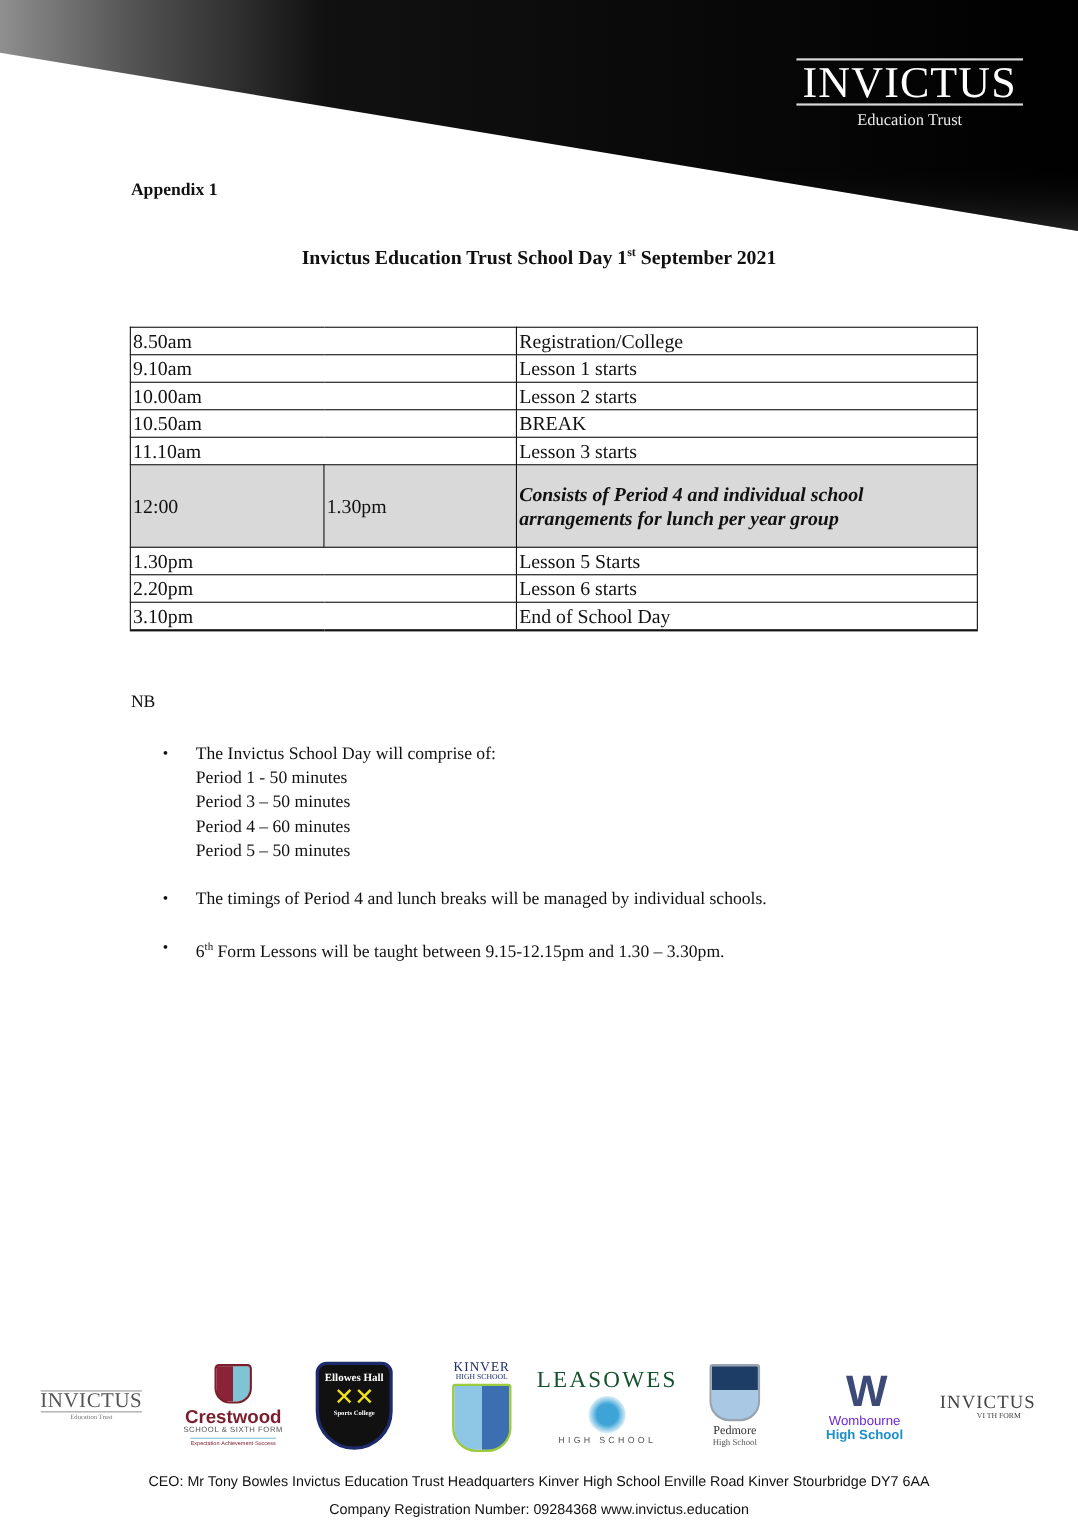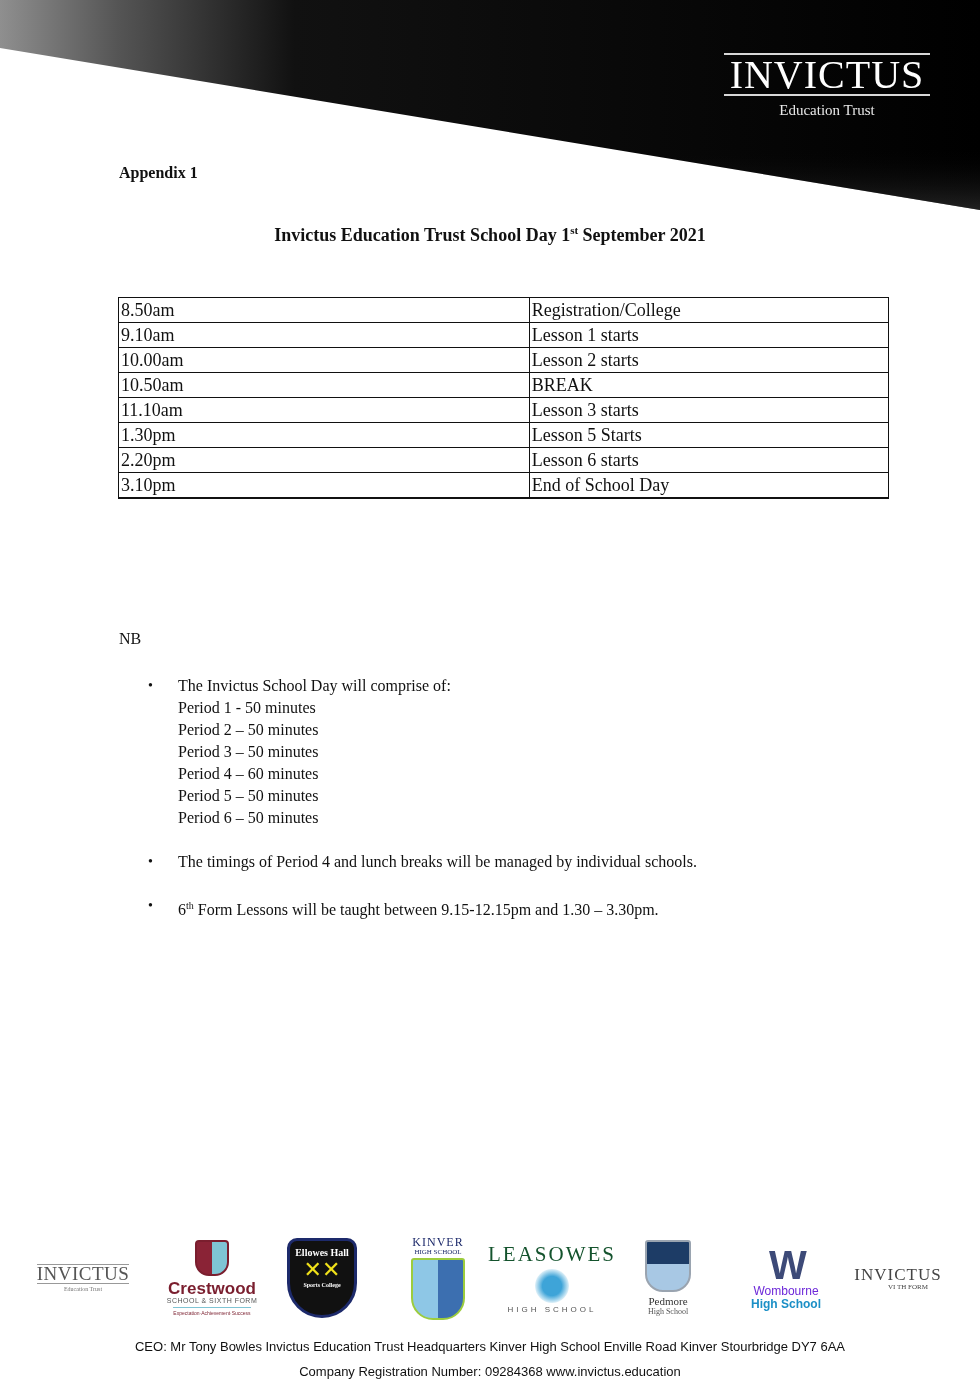--- a/index.html
+++ b/index.html
@@ -126,20 +126,28 @@
       <td>Lesson 2 starts</td>
     </tr>
     <tr>
       <td colspan="2">10.50am</td>
       <td>BREAK</td>
     </tr>
     <tr>
       <td colspan="2">11.10am</td>
       <td>Lesson 3 starts</td>
     </tr>
+    <tr class="shaded">
+      <td class="c1">12:00</td>
+      <td class="c2">1.30pm</td>
+      <td class="note">
+        <span>Consists of Period 4 and individual school</span><br>
+        <span>arrangements for lunch per year group</span>
+      </td>
+    </tr>
     <tr>
       <td colspan="2">1.30pm</td>
       <td>Lesson 5 Starts</td>
     </tr>
     <tr>
       <td colspan="2">2.20pm</td>
       <td>Lesson 6 starts</td>
     </tr>
     <tr>
       <td colspan="2">3.10pm</td>
@@ -148,25 +156,23 @@
   </tbody>
 </table>
 
 <div class="nb">NB</div>
 
 <ul class="notes">
   <li>
     <span class="bullet">•</span>
     <div>The Invictus School Day will comprise of:</div>
     <div>Period 1 - 50 minutes</div>
-    <div>Period 2 – 50 minutes</div>
     <div>Period 3 – 50 minutes</div>
     <div>Period 4 – 60 minutes</div>
     <div>Period 5 – 50 minutes</div>
-    <div>Period 6 – 50 minutes</div>
   </li>
   <li>
     <span class="bullet">•</span>
     <span>The timings of Period 4 and lunch breaks will be managed by individual schools.</span>
   </li>
   <li>
     <span class="bullet">•</span>
     <span>6</span><sup>th</sup><span> Form Lessons will be taught between 9.15-12.15pm and 1.30 – 3.30pm.</span>
   </li>
 </ul>

